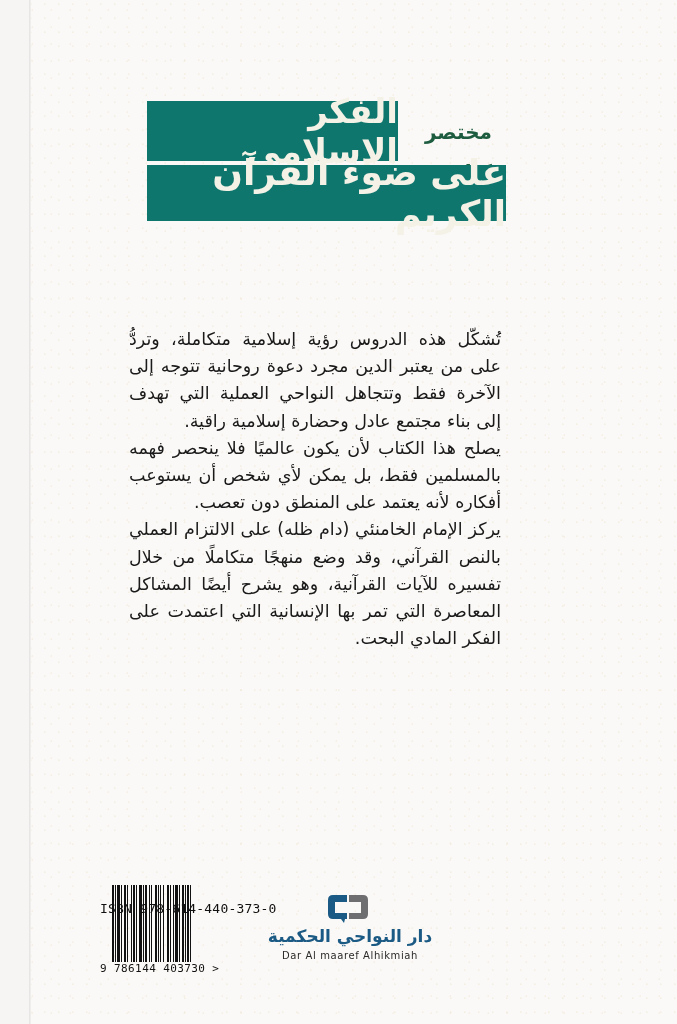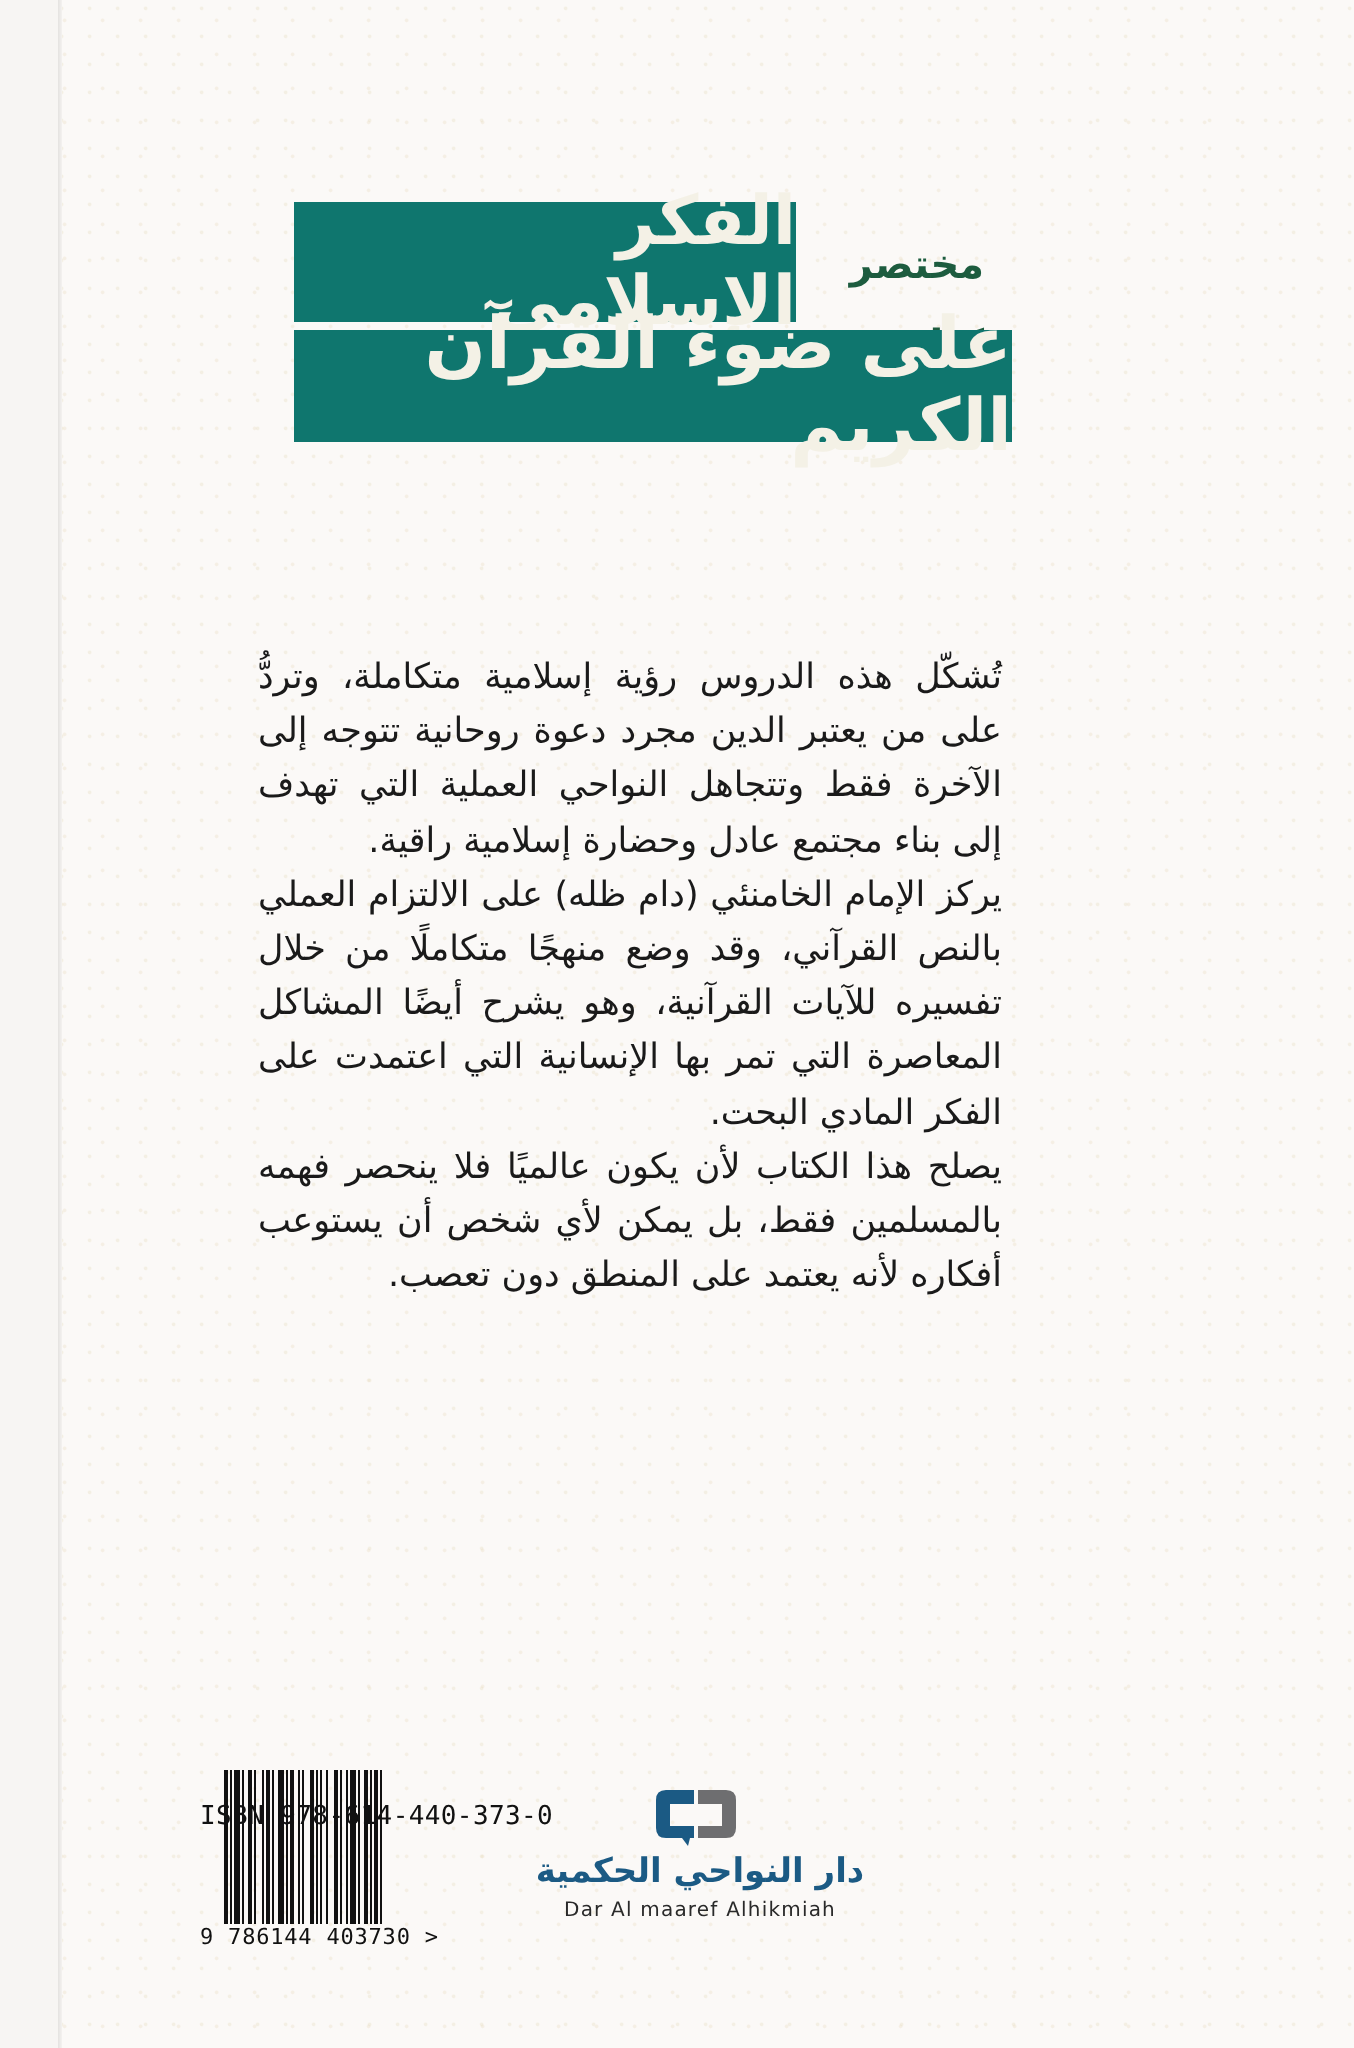--- a/index.html
+++ b/index.html
@@ -91,22 +91,22 @@
 <div class="title-prefix">مختصر كتاب</div>
 <div class="title-box t1">
   <span>الفكر الإسلامي</span>
 </div>
 <div class="title-box t2">
   <span>على ضوء القرآن الكريم</span>
 </div>
 
 <div class="blurb">
   <p>تُشكّل هذه الدروس رؤية إسلامية متكاملة، وتردُّ على من يعتبر الدين مجرد دعوة روحانية تتوجه إلى الآخرة فقط وتتجاهل النواحي العملية التي تهدف إلى بناء مجتمع عادل وحضارة إسلامية راقية.</p>
+  <p>يصلح هذا الكتاب لأن يكون عالميًا فلا ينحصر فهمه بالمسلمين فقط، بل يمكن لأي شخص أن يستوعب أفكاره لأنه يعتمد على المنطق دون تعصب.</p>
   <p>يركز الإمام الخامنئي (دام ظله) على الالتزام العملي بالنص القرآني، وقد وضع منهجًا متكاملًا من خلال تفسيره للآيات القرآنية، وهو يشرح أيضًا المشاكل المعاصرة التي تمر بها الإنسانية التي اعتمدت على الفكر المادي البحت.</p>
-  <p>يصلح هذا الكتاب لأن يكون عالميًا فلا ينحصر فهمه بالمسلمين فقط، بل يمكن لأي شخص أن يستوعب أفكاره لأنه يعتمد على المنطق دون تعصب.</p>
 </div>
 
 <div class="isbn-label">ISBN 978-614-440-373-0</div>
 <div class="barcode" id="barcode">
     <span style="width: 2px; background: rgb(17, 17, 17);"></span>
     <span style="width: 1px; background: transparent;"></span>
     <span style="width: 1px; background: rgb(17, 17, 17);"></span>
     <span style="width: 1px; background: transparent;"></span>
     <span style="width: 3px; background: rgb(17, 17, 17);"></span>
     <span style="width: 1px; background: transparent;"></span>

